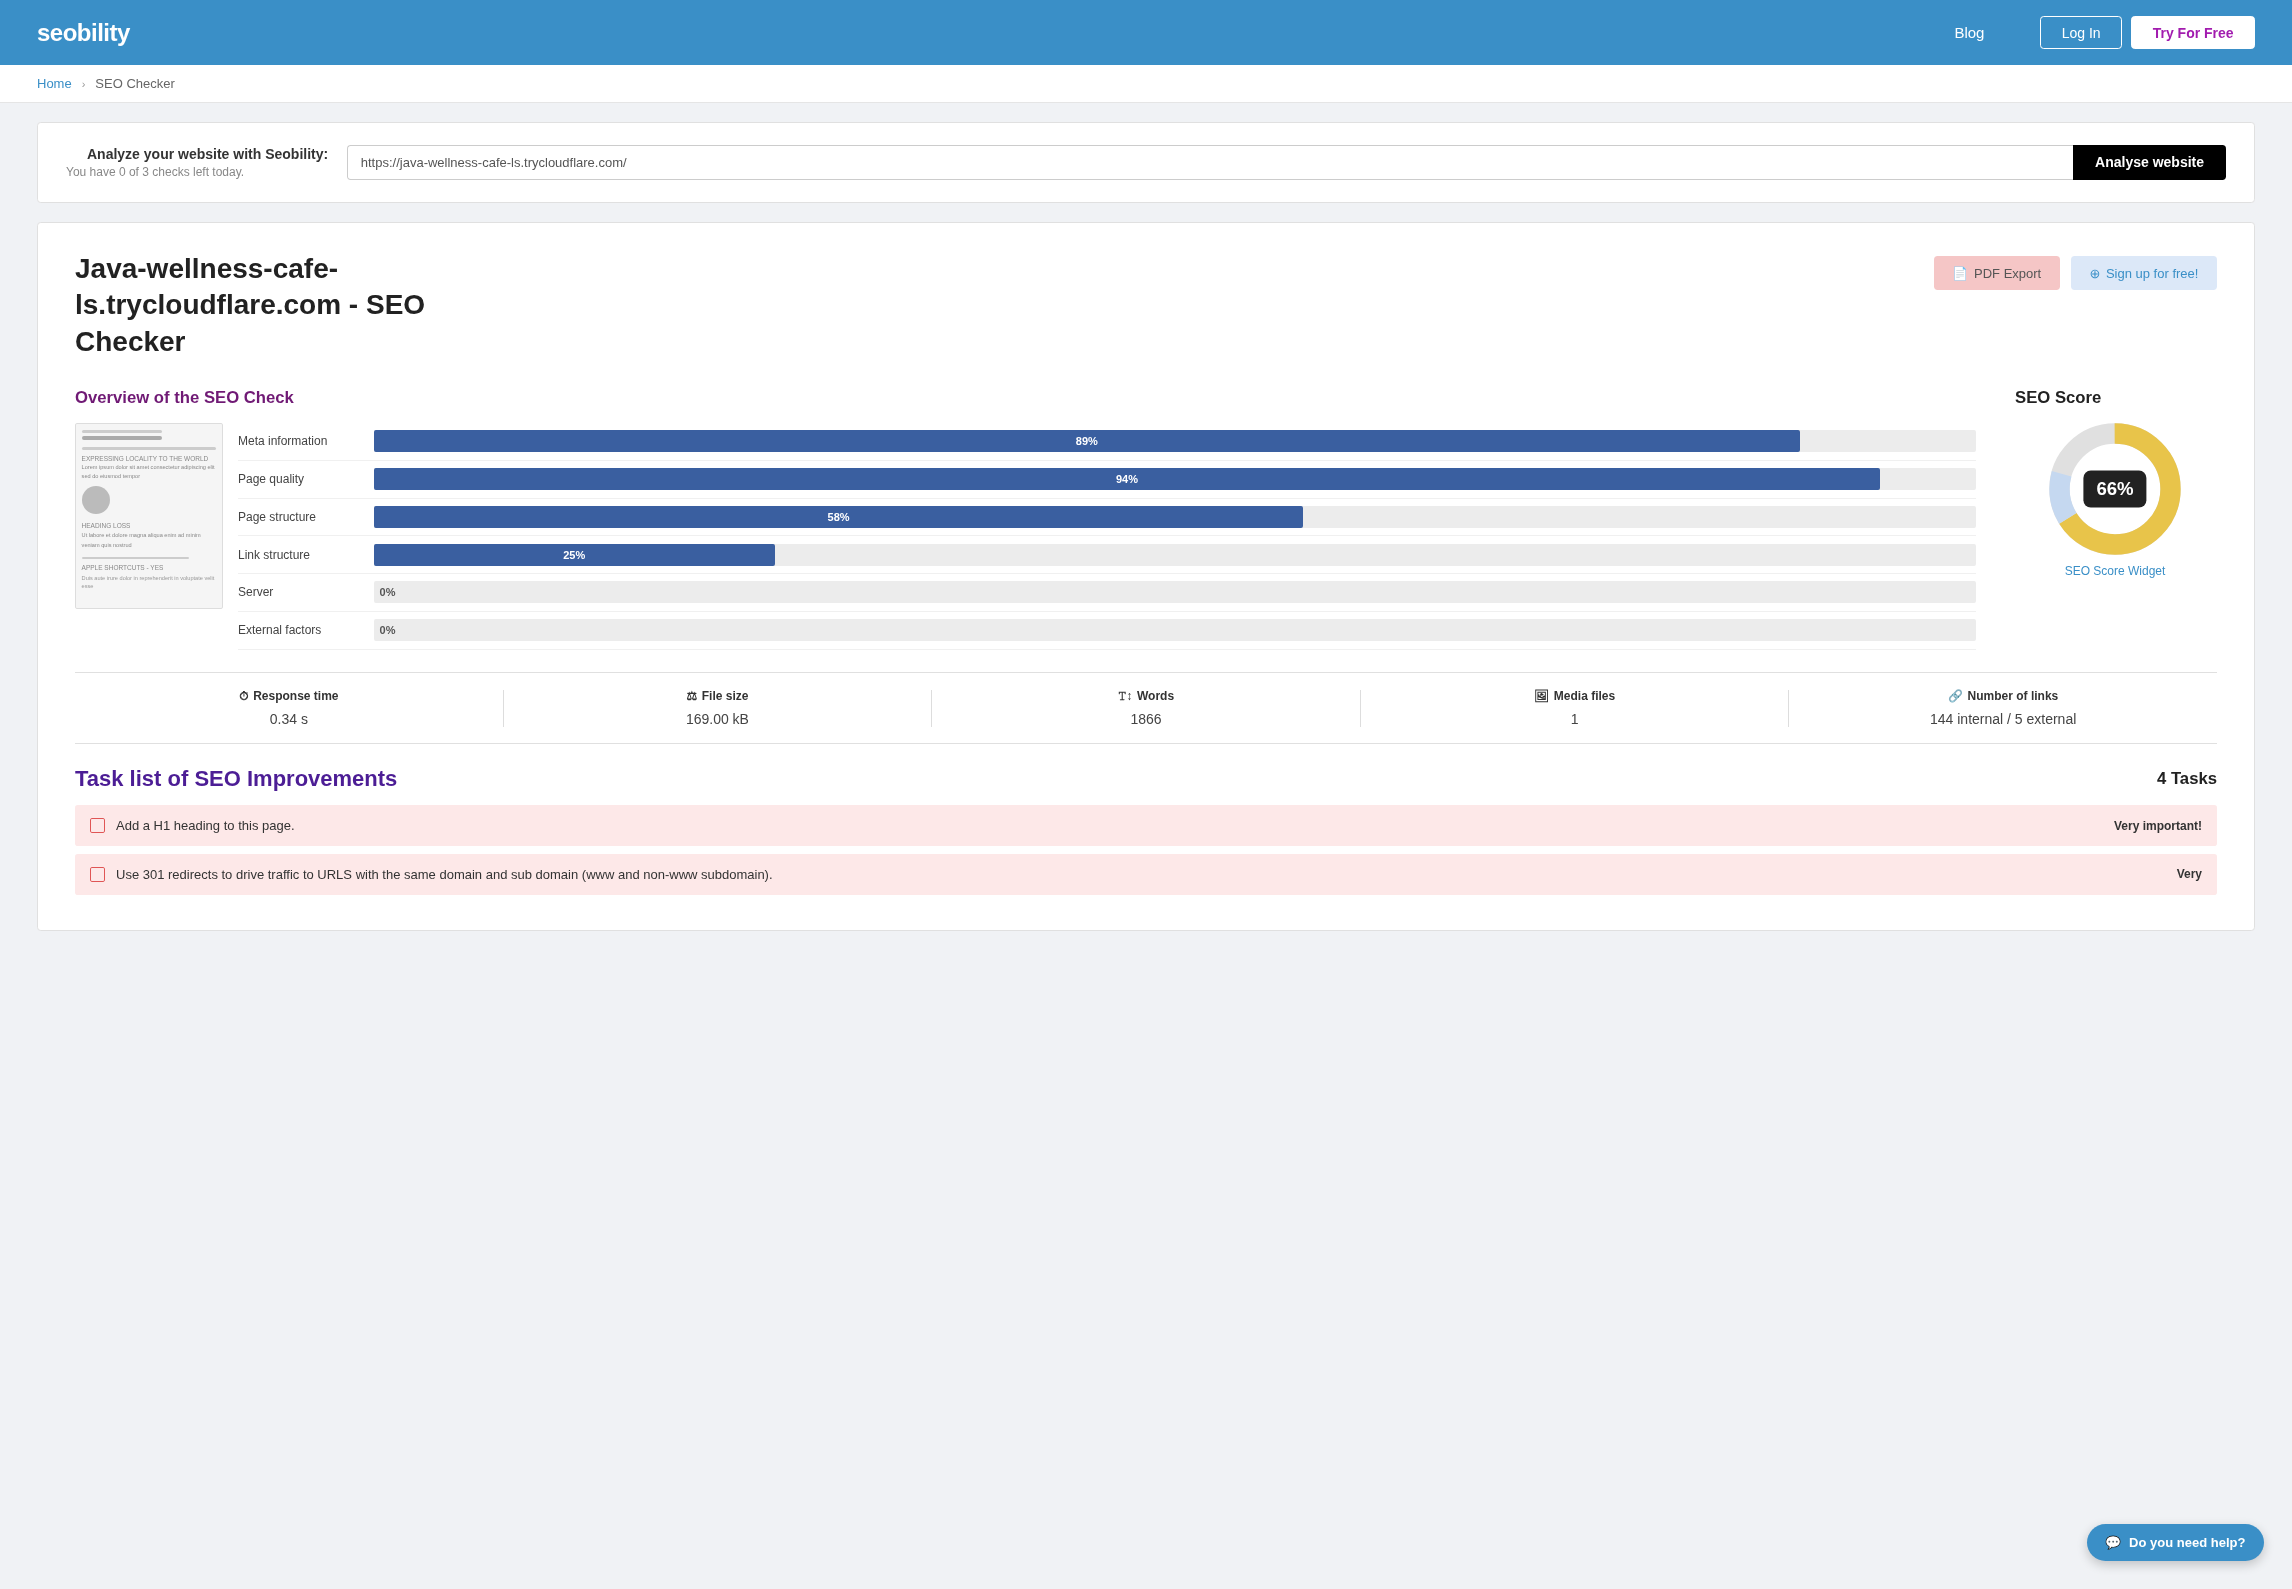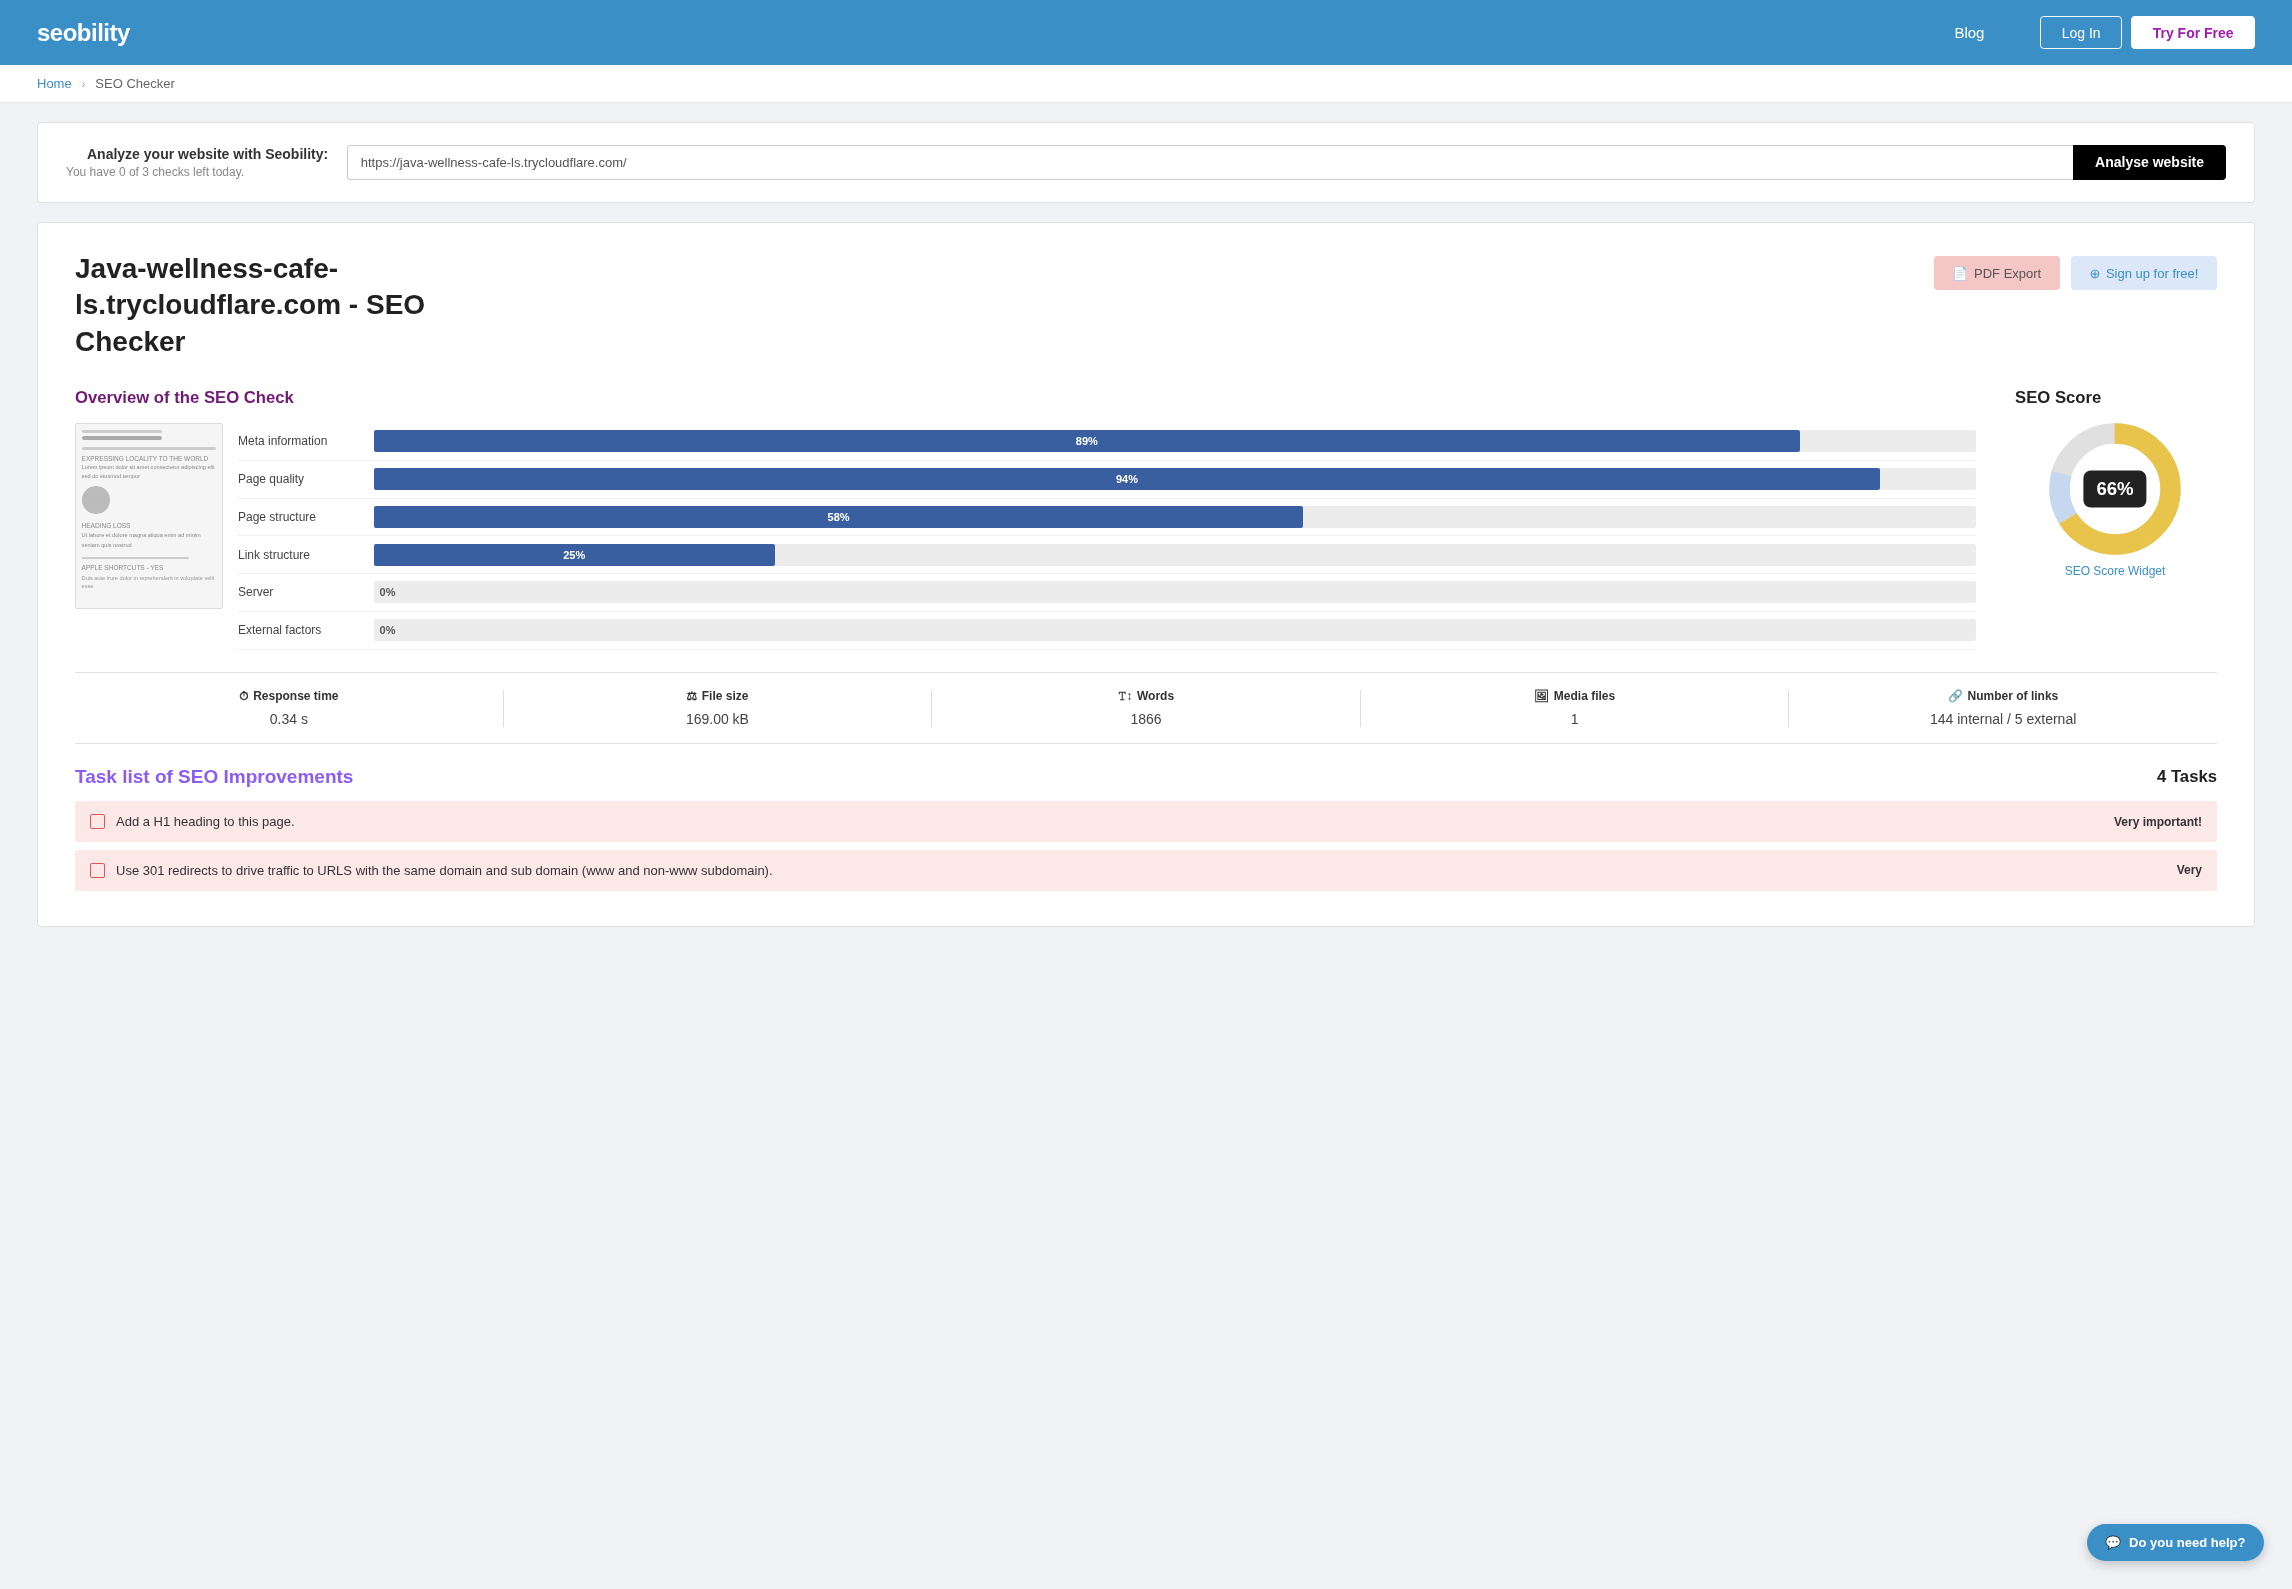--- a/index.html
+++ b/index.html
@@ -62,21 +62,21 @@
     
     .stats-row { display: flex; justify-content: space-between; align-items: center; padding: 16.7px 0; border-top: 1.9px solid #e0e0e0; border-bottom: 0.9px solid #e0e0e0; margin: 22px 0; }
     .stat-item { text-align: center; flex: 1; }
     .stat-label { font-size: 12px; font-weight: 700; color: #333; margin-bottom: 7.4px; display: flex; align-items: center; justify-content: center; gap: 4.6px; }
     .stat-value { font-size: 14px; color: #444; }
     .stat-divider { width: 0.9px; height: 37px; background: #ddd; }
 
     
     .task-section { margin-top: 9.3px; }
     .task-header { display: flex; justify-content: space-between; align-items: center; margin-bottom: 13px; }
-    .task-title { font-size: 19px; font-weight: 700; color: #8b5cf6; }
+    .task-title { font-size: 22px; font-weight: 700; color: #4c1d95; }
     .task-count { font-size: 16.7px; font-weight: 700; color: #222; }
     .task-item { display: flex; align-items: center; padding: 13px 15px; background: #fde8e8; border-radius: 2.8px; margin-bottom: 7.4px; gap: 11px; }
     .task-checkbox { width: 15px; height: 15px; border: 1.9px solid #e05555; border-radius: 1.9px; flex-shrink: 0; }
     .task-text { flex: 1; font-size: 13px; color: #333; }
     .task-priority { font-size: 12px; font-weight: 700; color: #333; white-space: nowrap; }
 
     
     .help-btn { position: fixed; bottom: 28px; right: 28px; background: #3a8fc7; color: #fff; border: none; border-radius: 28px; padding: 11px 18.6px; font-size: 13px; font-weight: 600; cursor: pointer; display: flex; align-items: center; gap: 7.4px; box-shadow: 0 3.7px 11px rgba(0,0,0,0.2); }
 
     

